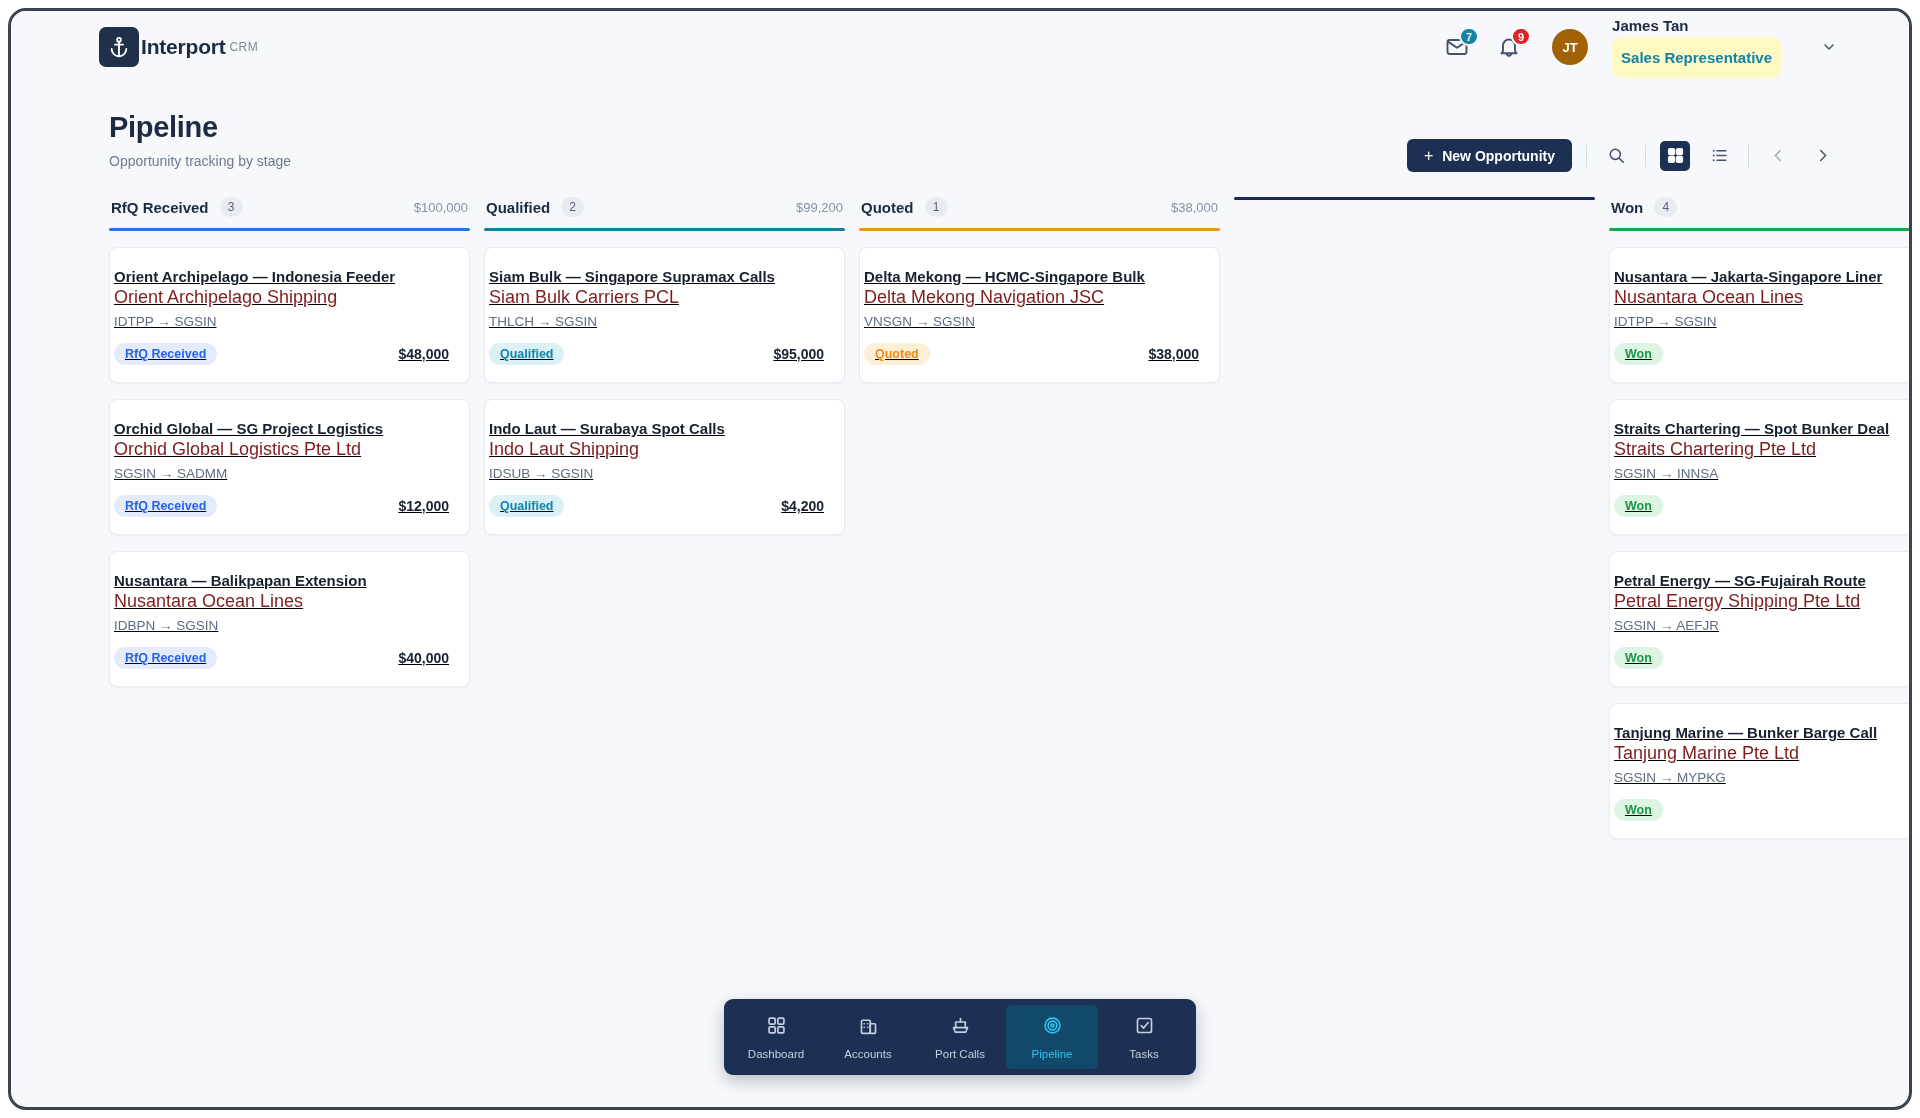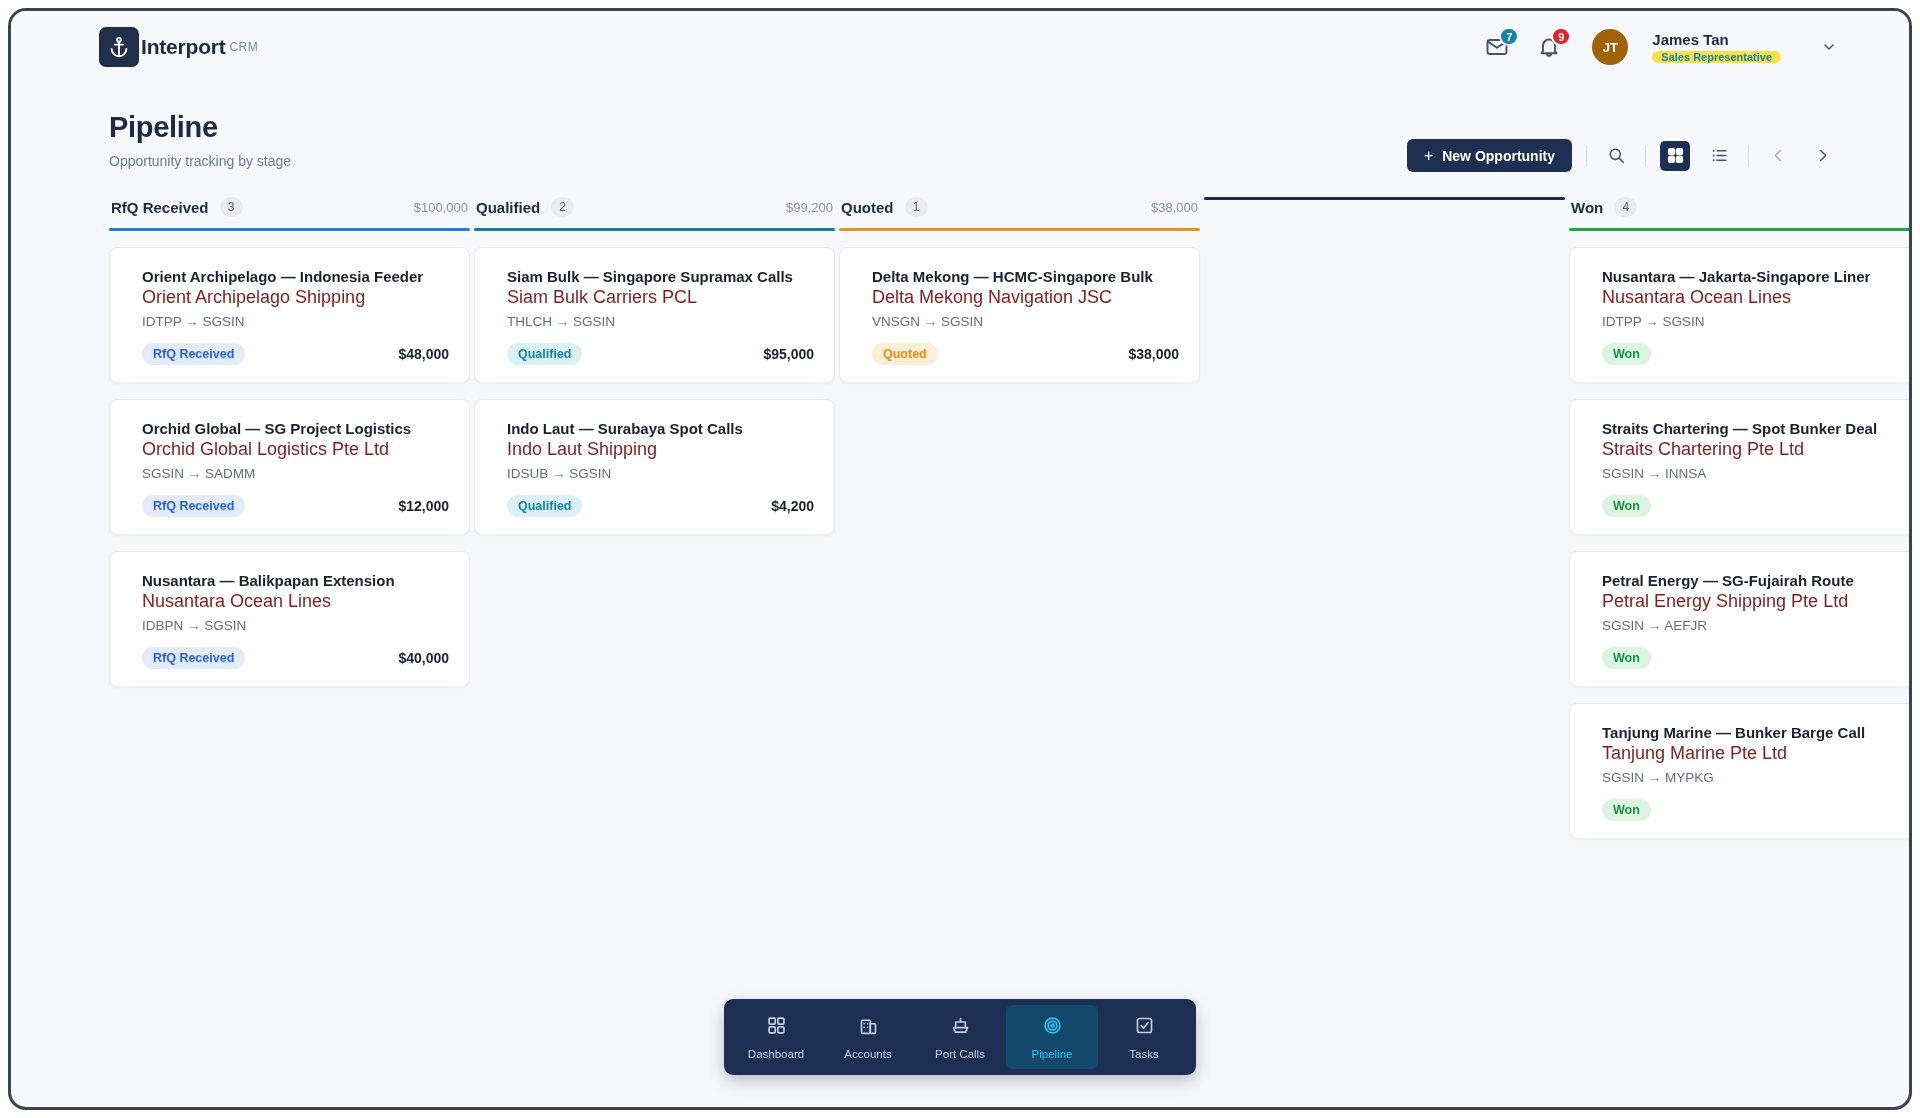--- a/index.html
+++ b/index.html
@@ -49,22 +49,22 @@
   #avatar {
     width: 36px; height: 36px; border-radius: 50%;
     background: #a16207; color: #fff;
     font-size: 13px; font-weight: bold;
     display: flex; align-items: center; justify-content: center;
     margin-left: 6px;
   }
   #user-meta { display: flex; flex-direction: column; gap: 3px; margin-left: 2px; }
   #user-name { font-size: 15px; font-weight: bold; color: #1c2a44; }
   #user-role {
-    font-size: 11px; font-weight: bold; color: #1184a8;
-    background: #fde047; border-radius: 9px; padding: 0 9px; align-self: flex-start;
+    font-size: 15px; font-weight: bold; color: #1184a8;
+    background: #fef9c3; border-radius: 9px; padding: 12px 9px; align-self: flex-start;
   }
   #user-caret { margin-left: 18px; display: flex; align-items: center; }
   #user-caret svg { width: 16px; height: 16px; }
 
   
   #page-head { position: absolute; left: 98px; top: 100px; }
   #page-title { font-size: 29px; font-weight: bold; color: #1c2a44; letter-spacing: -0.3px; }
   #page-sub { font-size: 14px; color: #6d7b90; margin-top: 9px; }
 
   #toolbar {
@@ -85,39 +85,40 @@
   }
   .tb-icon svg { width: 19px; height: 19px; }
   .tb-icon.active { background: #1d3054; }
   .tb-icon.active svg { stroke: #fff; fill: #fff; }
   .tb-nav svg { width: 15px; height: 15px; }
   .tb-nav.disabled { opacity: 0.45; }
 
   
   #board {
     position: absolute; left: 98px; top: 186px; right: 0; bottom: 0;
-    display: flex; gap: 4px;
+    display: flex; gap: 14px;
   }
   .column { width: 361px; flex: 0 0 361px; }
   .col-head { display: flex; align-items: center; padding: 0 2px 11px 2px; }
   .col-title { font-size: 15px; font-weight: bold; color: #1c2a44; }
   .col-count {
     margin-left: 11px; font-size: 12px; color: #55637a;
     background: #e8ecf2; border-radius: 11px; min-width: 23px; height: 20px;
     display: flex; align-items: center; justify-content: center; padding: 0 7px;
   }
   .col-total { margin-left: auto; font-size: 13px; color: #8592a6; }
   .col-rule { height: 3px; border-radius: 2px; width: 100%; }
   .col-body { padding-top: 16px; display: flex; flex-direction: column; gap: 16px; }
 
   .card {
     background: #fff; border: 1px solid #e7ebf1; border-radius: 8px;
-    padding: 20px 20px 17px 32px;
+    padding: 20px 20px 17px 4px;
     box-shadow: 0 1px 2px rgba(20,35,60,0.05);
     cursor: pointer;
+    text-decoration: underline;
   }
   .card-title { font-size: 15px; font-weight: bold; color: #17212f; white-space: nowrap; }
   .card-company { font-size: 18px; color: #7f1d1d; margin-top: 2px; }
   .card-route { font-size: 13.5px; color: #5f6d83; margin-top: 6px; }
   .card-foot { display: flex; align-items: center; margin-top: 14px; }
   .pill { font-size: 12.5px; font-weight: bold; border-radius: 11px; padding: 4px 11px; }
   .card-amount { margin-left: auto; font-size: 14px; font-weight: bold; color: #17212f; }
   .empty-msg { font-size: 13.5px; color: #8592a6; text-align: center; padding-top: 26px; }
 
   

